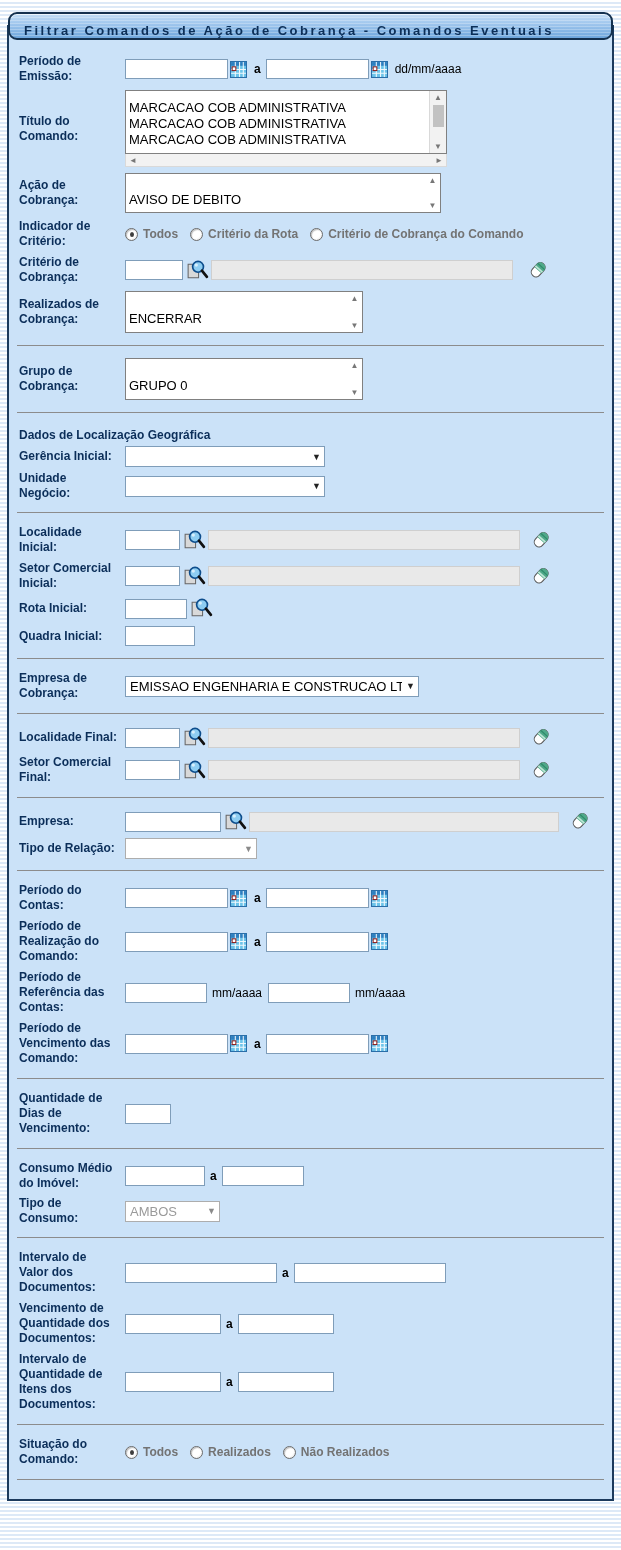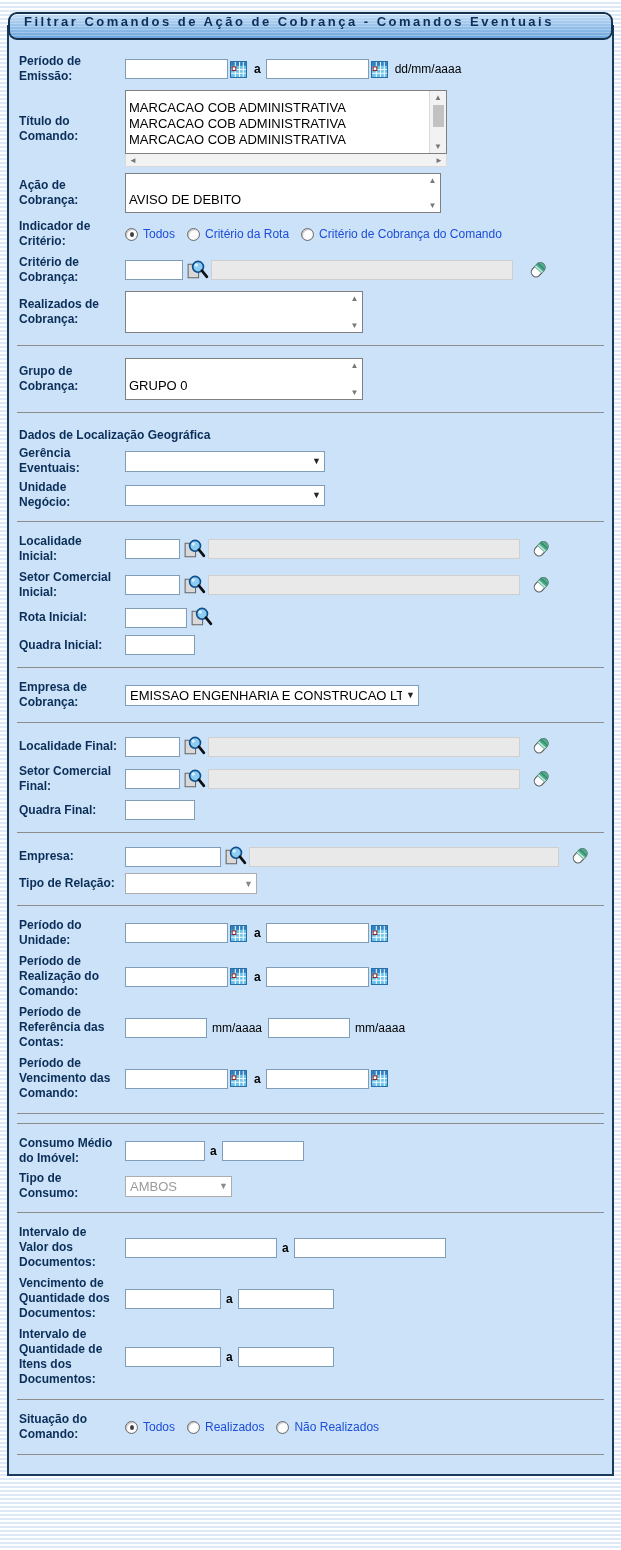--- a/index.html
+++ b/index.html
@@ -9,21 +9,21 @@
     font-family:"Liberation Sans", sans-serif;
     background:repeating-linear-gradient(180deg,#ffffff 0 2px,#dde9f7 2px 4px);
   }
   .page { padding:12px 7px 0 7px; }
   .titlebar {
     position:relative; z-index:2; height:28px; margin:0 1px;
     border:2px solid #14314f; border-radius:9px;
     background:linear-gradient(180deg,#c3ddf6 0%,#9cc4ec 45%,#6ea6dc 100%);
     background-blend-mode:normal;
     box-shadow:inset 0 1px 0 #e4f1fc;
-    display:flex; align-items:flex-start; padding-left:14px;
+    display:flex; align-items:flex-end; padding-left:14px;
     overflow:hidden;
   }
   .titlebar:before{
     content:""; position:absolute; inset:0;
     background:repeating-linear-gradient(180deg,rgba(255,255,255,.25) 0 1px,rgba(0,0,0,0) 1px 3px);
     pointer-events:none;
   }
   .titlebar span{
     font-size:13px; font-weight:bold; color:#0c2f58; letter-spacing:2.5px;
     position:relative; z-index:1; white-space:nowrap;
@@ -84,21 +84,21 @@
 
   
   .radio-opt { display:inline-flex; align-items:center; margin-right:12px; cursor:pointer; }
   .radio {
     width:13px; height:13px; border-radius:50%;
     border:1px solid #6c6c6c; background:radial-gradient(circle at 35% 35%, #ffffff 55%, #d6d6d6);
     box-shadow:inset 1px 1px 1px rgba(0,0,0,.25);
     display:inline-flex; align-items:center; justify-content:center; margin-right:5px; flex:none;
   }
   .radio.sel:after { content:""; width:5px; height:5px; border-radius:50%; background:#3e3e3e; }
-  .radio-lbl { font-size:12px; font-weight:normal; color:#1d4ed8; }
+  .radio-lbl { font-size:12px; font-weight:bold; color:#737373; }
 </style>
 </head>
 <body>
 
 <div class="page">
   <div class="titlebar">
     <span>Filtrar Comandos de Ação de Cobrança - Comandos Eventuais</span>
   </div>
 
   <div class="panel">
@@ -210,20 +210,24 @@
     </g>
   </svg>
 </span>
       </div>
     </div>
 
     <div class="row">
       <div class="lbl">Realizados de Cobrança:</div>
       <div class="ctrls">
         <div class="listbox" style="width:238px; height:42px; padding-right:15px;">
+          <div class="lb-items">
+            <div class="lb-blank" style="height:19px"></div>
+            <div>ENCERRAR</div>
+          </div>
           <div class="vsb mini">
             <span>▲</span>
             <span>▼</span>
           </div>
         </div>
       </div>
     </div>
 
     <hr class="hr">
 
@@ -241,21 +245,21 @@
           </div>
         </div>
       </div>
     </div>
 
     <hr class="hr">
 
     <div class="section-title">Dados de Localização Geográfica</div>
 
     <div class="row tight">
-      <div class="lbl">Gerência Eventuais:</div>
+      <div class="lbl">Gerência Inicial:</div>
       <div class="ctrls">
         <div class="sel" style="width:200px">
           <span></span>
           <span class="arrow">▼</span>
         </div>
       </div>
     </div>
 
     <div class="row tight">
       <div class="lbl">Unidade Negócio:</div>
@@ -407,26 +411,20 @@
       <rect x="5.5" y="1.5" width="9" height="15" rx="4.2" fill="#ffffff" stroke="#555" stroke-width="1"></rect>
       <path d="M5.5 5.5 a4.2 4.2 0 0 1 4.2-4 h0.6 a4.2 4.2 0 0 1 4.2 4 v4 h-9 z" fill="#4fa98a"></path>
       <rect x="5.5" y="7.2" width="9" height="1.6" fill="#bfe6d6"></rect>
       <rect x="5.5" y="4.2" width="9" height="1.2" fill="#2f8a6b"></rect>
     </g>
   </svg>
 </span>
       </div>
     </div>
 
-    <div class="row">
-      <div class="lbl">Quadra Final:</div>
-      <div class="ctrls">
-        <input class="inp" style="width: 70px;" value="">
-      </div>
-    </div>
 
 
     <hr class="hr">
 
     <div class="row">
       <div class="lbl">Empresa:</div>
       <div class="ctrls">
         <input class="inp" style="width: 96px;" value="">
         <span class="icon-btn mag-slot">
   <svg width="24" height="23" viewBox="0 0 23 22">
@@ -457,21 +455,21 @@
         <div class="sel dim" style="width:132px">
           <span></span>
           <span class="arrow">▼</span>
         </div>
       </div>
     </div>
 
     <hr class="hr">
 
     <div class="row">
-      <div class="lbl">Período do Unidade:</div>
+      <div class="lbl">Período do Contas:</div>
       <div class="ctrls">
         <input class="inp" style="width: 103px;" value="">
         <span class="icon-btn cal-slot">
   <svg width="17" height="17" viewBox="0 0 16 16">
     <rect x="0.5" y="0.5" width="15" height="15" fill="#6cc4ea" stroke="#2a6ea8"></rect>
     <rect x="1" y="1" width="14" height="3.5" fill="#2d7fc0"></rect>
     <path d="M5 1 V15 M9 1 V15 M12.5 1 V15 M1 8 H15 M1 11.5 H15" stroke="#ffffff" stroke-width="1" fill="none" opacity="0.9"></path>
     <rect x="2" y="5.5" width="3.5" height="3.5" fill="#ffffff" stroke="#8b2020"></rect>
   </svg>
 </span>
@@ -543,36 +541,42 @@
     <rect x="1" y="1" width="14" height="3.5" fill="#2d7fc0"></rect>
     <path d="M5 1 V15 M9 1 V15 M12.5 1 V15 M1 8 H15 M1 11.5 H15" stroke="#ffffff" stroke-width="1" fill="none" opacity="0.9"></path>
     <rect x="2" y="5.5" width="3.5" height="3.5" fill="#ffffff" stroke="#8b2020"></rect>
   </svg>
 </span>
       </div>
     </div>
 
     <hr class="hr">
 
+    <div class="row">
+      <div class="lbl">Quantidade de Dias de Vencimento:</div>
+      <div class="ctrls">
+        <input class="inp" style="width: 46px;" value="">
+      </div>
+    </div>
 
     <hr class="hr">
 
     <div class="row">
       <div class="lbl">Consumo Médio do Imóvel:</div>
       <div class="ctrls">
         <input class="inp" style="width: 80px;" value="">
         <span class="sep-a">a</span>
         <input class="inp" style="width: 82px;" value="">
       </div>
     </div>
 
     <div class="row tight">
       <div class="lbl">Tipo de Consumo:</div>
       <div class="ctrls">
-        <div class="sel dim" style="width:107px">
+        <div class="sel dim" style="width:95px">
           <span>AMBOS</span>
           <span class="arrow">▼</span>
         </div>
       </div>
     </div>
 
     <hr class="hr">
 
     <div class="row">
       <div class="lbl">Intervalo de Valor dos Documentos:</div>

